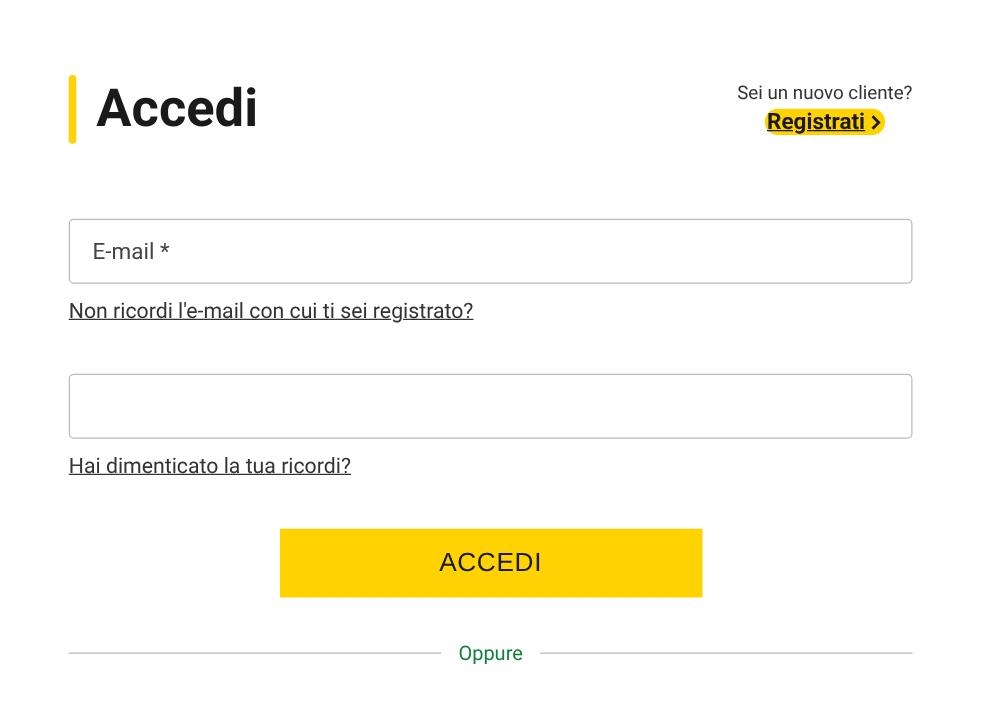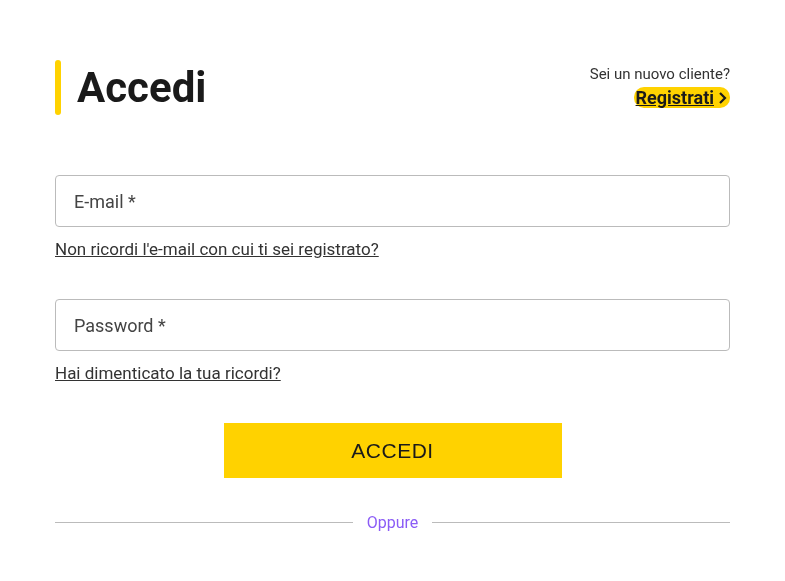--- a/index.html
+++ b/index.html
@@ -31,21 +31,21 @@
       background: #ffd200;
       border-radius: 3px;
       margin-right: 16px;
     }
     .page-title {
       font-size: 42px;
       font-weight: 700;
       color: #1a1a1a;
     }
     .register-block {
-      text-align: right;
+      text-align: center;
       padding-top: 5px;
     }
     .register-prompt {
       font-size: 15px;
       color: #333;
       margin-bottom: 4px;
     }
     .register-link {
       display: inline-flex;
       align-items: center;
@@ -114,21 +114,21 @@
       width: 100%;
     }
     .divider-line {
       flex: 1;
       height: 1px;
       background: #bbb;
     }
     .divider-text {
       padding: 0 14px;
       font-size: 16px;
-      color: #8b5cf6;
+      color: #15803d;
     }
   </style>
 </head>
 <body>
 
 
 
 <div class="header-row">
   <div class="title-group">
     <div class="yellow-bar"></div>
@@ -147,21 +147,20 @@
   </div>
 </div>
 
 <div class="form-field">
   <span class="field-label">E-mail *</span>
   <input type="email" value="" style="">
 </div>
 <a class="help-link">Non ricordi l'e-mail con cui ti sei registrato?</a>
 
 <div class="form-field">
-  <span class="field-label">Password *</span>
   <input type="password" value="" style="">
 </div>
 <a class="help-link">Hai dimenticato la tua ricordi?</a>
 
 <button class="submit-button">ACCEDI</button>
 
 <div class="divider">
   <div class="divider-line"></div>
   <span class="divider-text">Oppure</span>
   <div class="divider-line"></div>

